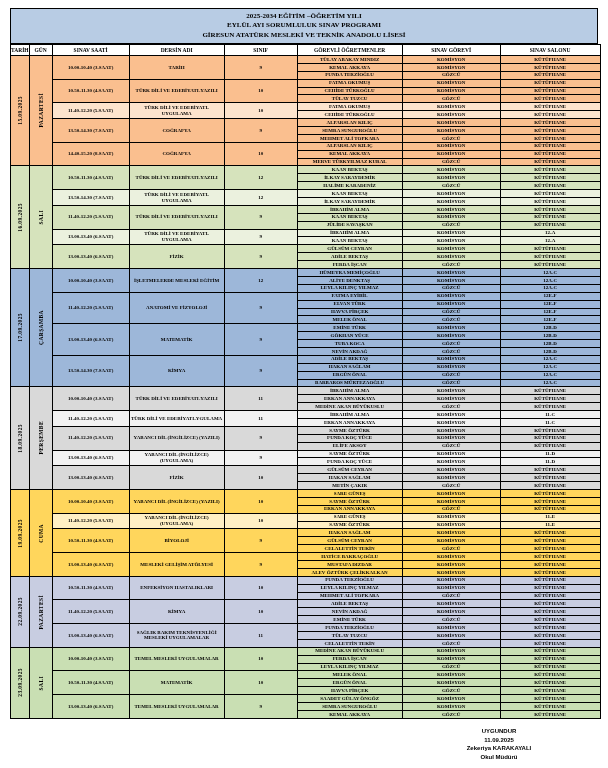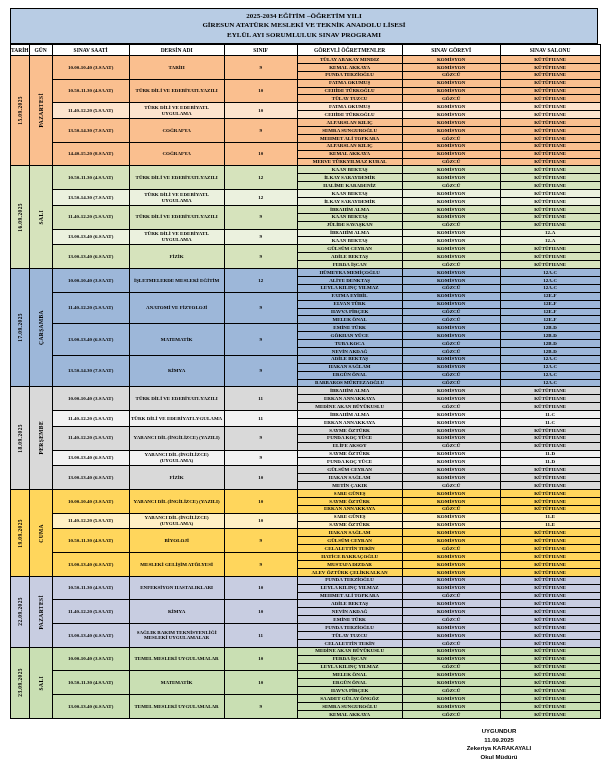--- a/index.html
+++ b/index.html
@@ -30,22 +30,22 @@
     font-family:"Liberation Sans",sans-serif;font-weight:bold;font-size:6px;line-height:8.6px;
   }
 </style>
 </head>
 <body>
 
 <div class="page">
 
   <div class="title-band" style="background: rgb(184, 204, 228);">
     <div>2025-2034 EĞİTİM –ÖĞRETİM YILI</div>
+    <div>EYLÜL AYI SORUMLULUK SINAV PROGRAMI</div>
     <div>GİRESUN ATATÜRK MESLEKİ VE TEKNİK ANADOLU LİSESİ</div>
-    <div>EYLÜL AYI SORUMLULUK SINAV PROGRAMI</div>
   </div>
 
   <table class="schedule">
     <colgroup>
       <col style="width:17px">
         <col style="width:23px">
         <col style="width:77px">
         <col style="width:95px">
       <col style="width:73px">
         <col style="width:105px">

